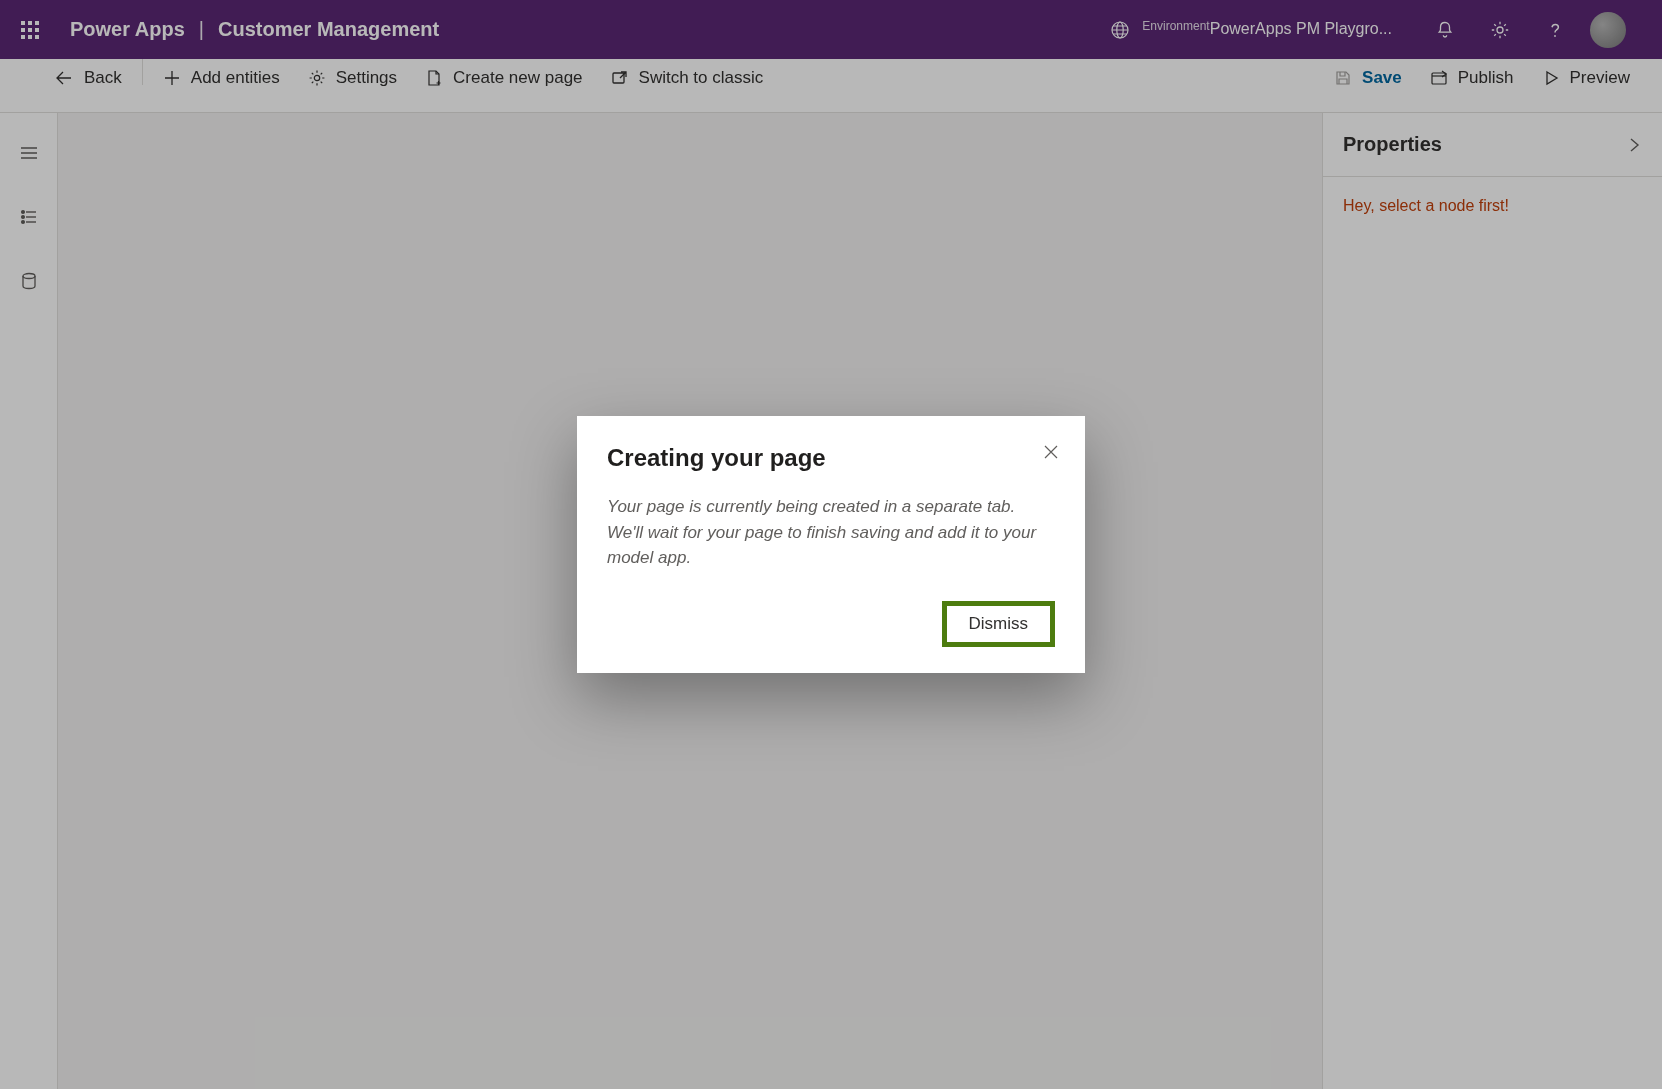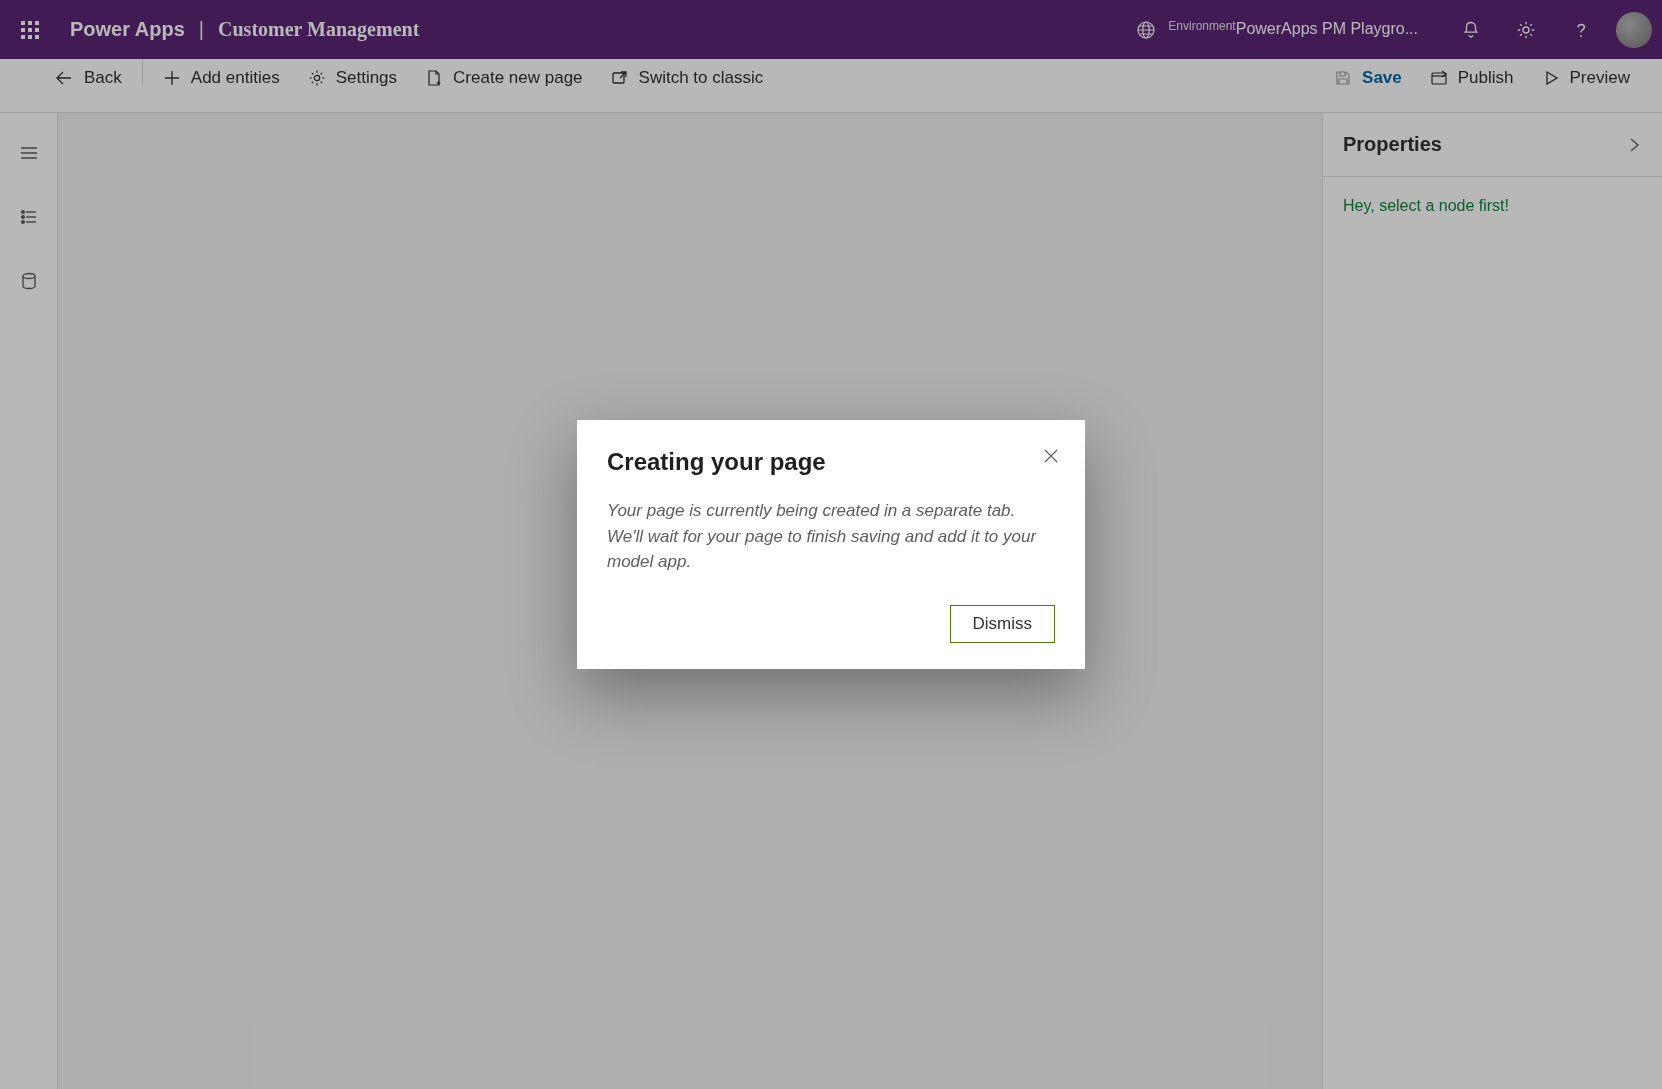--- a/index.html
+++ b/index.html
@@ -12,38 +12,38 @@
       position: relative;
     }
 
     
     .header {
       height: 59px;
       background: #5b2875;
       display: flex;
       align-items: center;
       color: #fff;
-      padding: 0 10px 0 10px;
+      padding: 0 36px 0 10px;
     }
     .waffle-btn {
       width: 40px; height: 40px;
       display:flex; align-items:center; justify-content:center;
       cursor:pointer;
     }
     .waffle-grid {
       display:grid;
       grid-template-columns: repeat(3, 4px);
       grid-template-rows: repeat(3, 4px);
       gap: 3px;
     }
     .waffle-grid span { background:#fff; width:4px; height:4px; }
 
     .header-title { font-size: 20px; font-weight:600; margin-left: 20px; display:flex; align-items:center; gap:14px; }
     .header-title .sep { font-weight:400; opacity:.9; }
-    .header-title .appname { font-weight:600;font-family:Liberation Serif, serif; }
+    .header-title .appname { font-weight:600; }
 
     .header-spacer { flex:1; }
 
     .env { display:flex; align-items:center; gap:12px; margin-right: 25px; }
     .env-text { display:flex; flex-direction:row; line-height:1.15; }
     .env-label { font-size:12px; opacity:.85; }
     .env-name { font-size:16px; max-width:210px; overflow:hidden; white-space:nowrap; text-overflow:ellipsis; }
 
     .header-icons { display:flex; align-items:center; gap:0; }
     .hicon { width:55px; height:59px; display:flex; align-items:center; justify-content:center; cursor:pointer; }
@@ -107,41 +107,41 @@
       border-left:1px solid #e1dfdd;
     }
     .props-header {
       height:64px;
       display:flex; align-items:center; justify-content:space-between;
       padding:0 20px;
       border-bottom:1px solid #e1dfdd;
       gap:26px;
     }
     .props-title { font-size:20px; font-weight:600; color:#323130; }
-    .props-body { padding: 20px; color:#15803d; font-size:16px; }
+    .props-body { padding: 20px; color:#c2410c; font-size:16px; }
 
     
     .overlay {
       position:absolute; inset:0;
       background: rgba(0,0,0,0.28);
       display:flex; align-items:center; justify-content:center;
     }
     .modal {
       width:508px;
       background:#fff;
       box-shadow: 0 25px 60px rgba(0,0,0,.35);
       padding: 28px 30px 26px 30px;
       position:relative;
     }
     .modal-title { font-size:24px; font-weight:600; color:#201f1e; margin-bottom:22px; }
     .modal-close { position:absolute; top:24px; right:22px; cursor:pointer; color:#605e5c; padding:4px;}
     .modal-body { font-size:17px; color:#605e5c; line-height:1.5; margin-bottom:30px;font-style:italic; }
     .modal-actions { display:flex; justify-content:flex-end; }
     .btn {
-      border:1px solid #4d7c0f;
+      border:5px solid #4d7c0f;
       background:#fff;
       padding: 8px 22px;
       font-size:17px;
       cursor:pointer;
       color:#323130;
     }
 
     svg { display:block; }
   </style>
 </head>

